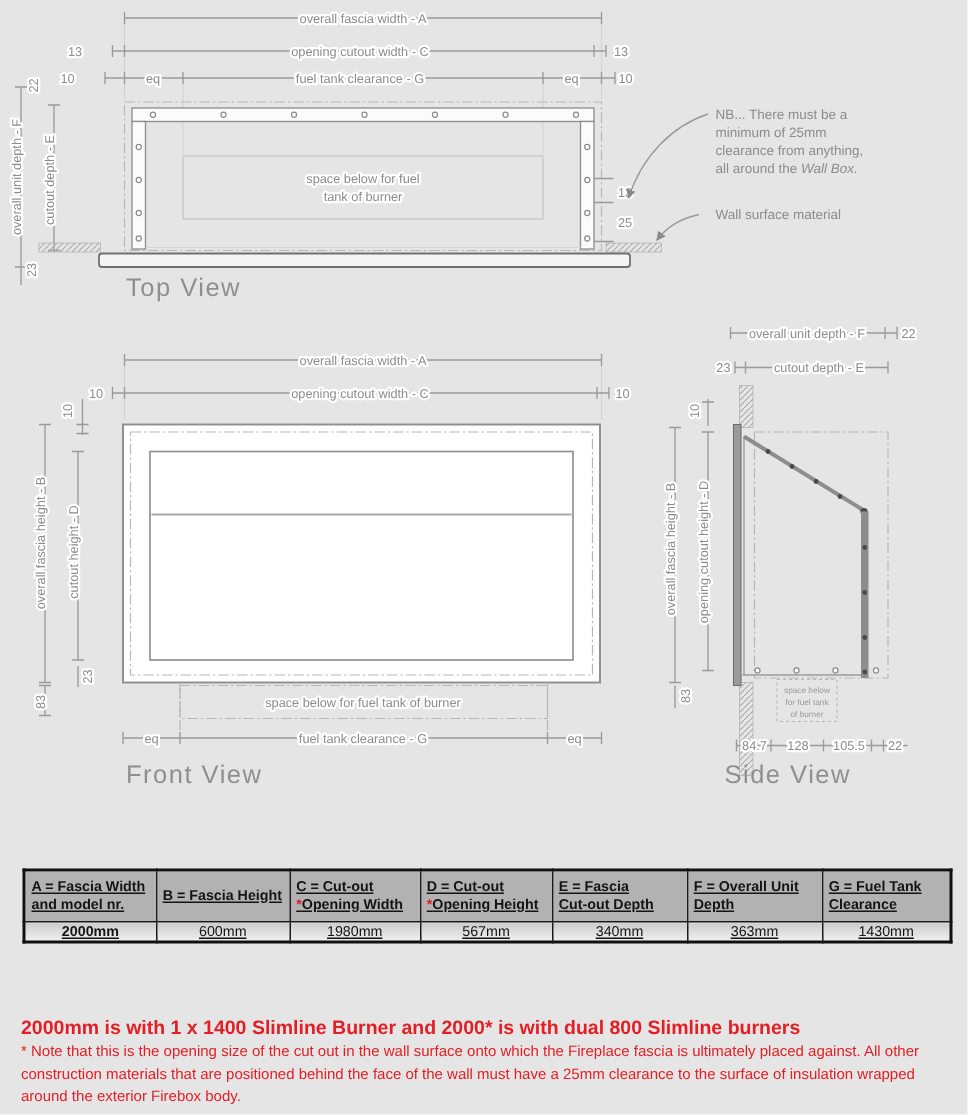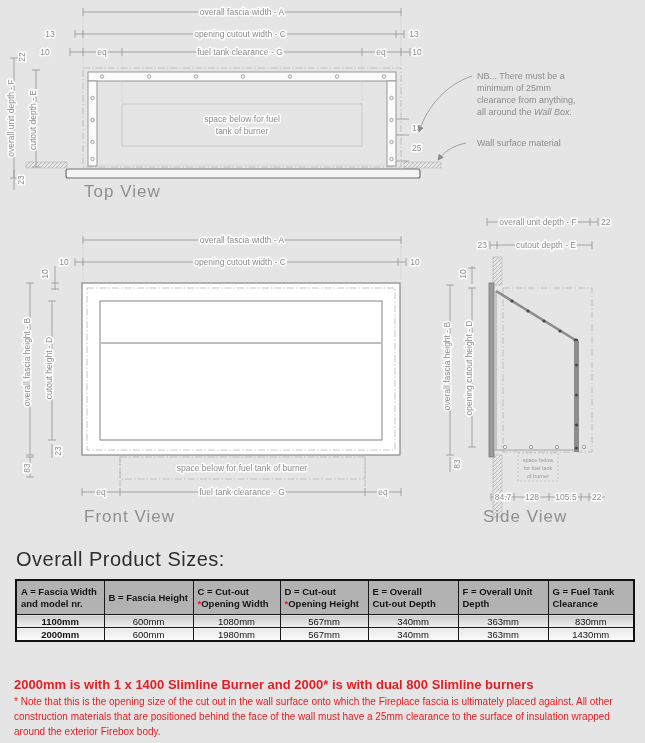--- a/index.html
+++ b/index.html
@@ -14,21 +14,21 @@
   .tiny{font-size:5.5px;fill:#9a9a9a;text-anchor:middle;}
   .vtitle{font-size:17px;fill:#8f8f8f;letter-spacing:1px;text-anchor:start;}
   .thin{stroke:#9a9a9a;stroke-width:0.9;fill:none;}
   .xthin{stroke:#d2d2d2;stroke-width:0.7;fill:none;}
   .dash{stroke:#b8b8b8;stroke-width:0.8;fill:none;stroke-dasharray:7 2 1.5 2;}
   .bar{fill:#fbfbfb;stroke:#8f8f8f;stroke-width:0.9;}
   .screw{fill:#ffffff;stroke:#8a8a8a;stroke-width:0.8;}
   .dkscrew{fill:#4a4a4a;stroke:none;}
   #heading{position:absolute;left:16px;top:548px;font-size:20px;color:#2e2e2e;letter-spacing:0.5px;}
   #sizes-table{position:absolute;left:15px;top:579px;width:618px;border-collapse:collapse;table-layout:fixed;
-               font-size:9.5px;color:#141414;}
+               font-size:9.5px;color:#141414;text-decoration:underline;}
   #sizes-table th,#sizes-table td{border:1px solid #1a1a1a;overflow:hidden;}
   #sizes-table{border:2px solid #111;}
   #sizes-table th{background:#b2b2b2;text-align:left;vertical-align:middle;padding:3px 4px;font-weight:bold;
                   font-size:9.5px;line-height:1.25;height:27px;}
   #sizes-table td{text-align:center;padding:0 2px;height:12px;font-size:9.5px;}
   #sizes-table tbody tr:nth-child(odd) td{background:linear-gradient(#cccccc,#f0f0f0);}
   #sizes-table tbody tr:nth-child(even) td{background:linear-gradient(#e9e9e9,#fbfbfb);}
   #sizes-table td.model{font-weight:bold;}
   .star{color:#e31e24;font-weight:bold;}
   #burner-note{position:absolute;left:14px;top:677px;width:625px;color:#e31e24;font-weight:bold;font-size:13px;}
@@ -201,53 +201,43 @@
 
     <path class="thin" d="M491,497 H605 M491,493 V501 M514,493 V501 M549,493 V501 M581,493 V501 M589,493 V501"></path>
     <text class="dl" x="503" y="500">84.7</text>
     <text class="dl" x="532" y="500">128</text>
     <text class="dl" x="566" y="500">105.5</text>
     <text class="dl dls" x="592" y="500">22</text>
     <text class="vtitle" x="483" y="522">Side View</text>
   </g>
 </svg>
 
-<div id="heading">Overall Product Sizes:</div>
 
 <table id="sizes-table">
   <colgroup>
     <col style="width:88px">
         <col style="width:89px">
         <col style="width:87px">
         <col style="width:88px">
     <col style="width:90px">
         <col style="width:90px">
         <col style="width:86px">
   </colgroup>
   <thead>
     <tr>
       <th><span>A = Fascia Width</span><br><span class="star"></span><span>and model nr.</span></th>
       <th><span>B = Fascia Height</span><span class="star"></span><span></span></th>
       <th><span>C = Cut-out</span><br><span class="star">*</span><span>Opening Width</span></th>
       <th><span>D = Cut-out</span><br><span class="star">*</span><span>Opening Height</span></th>
-      <th><span>E = Overall</span><br><span class="star"></span><span>Cut-out Depth</span></th>
+      <th><span>E = Fascia</span><br><span class="star"></span><span>Cut-out Depth</span></th>
       <th><span>F = Overall Unit</span><br><span class="star"></span><span>Depth</span></th>
       <th><span>G = Fuel Tank</span><br><span class="star"></span><span>Clearance</span></th>
     </tr>
   </thead>
   <tbody>
-    <tr>
-      <td class="model"><span>1100mm</span> <span class="star"></span></td>
-      <td>600mm</td>
-      <td>1080mm</td>
-      <td>567mm</td>
-      <td>340mm</td>
-      <td>363mm</td>
-      <td>830mm</td>
-    </tr>
     <tr>
       <td class="model"><span>2000mm</span> <span class="star"></span></td>
       <td>600mm</td>
       <td>1980mm</td>
       <td>567mm</td>
       <td>340mm</td>
       <td>363mm</td>
       <td>1430mm</td>
     </tr>
   </tbody>

